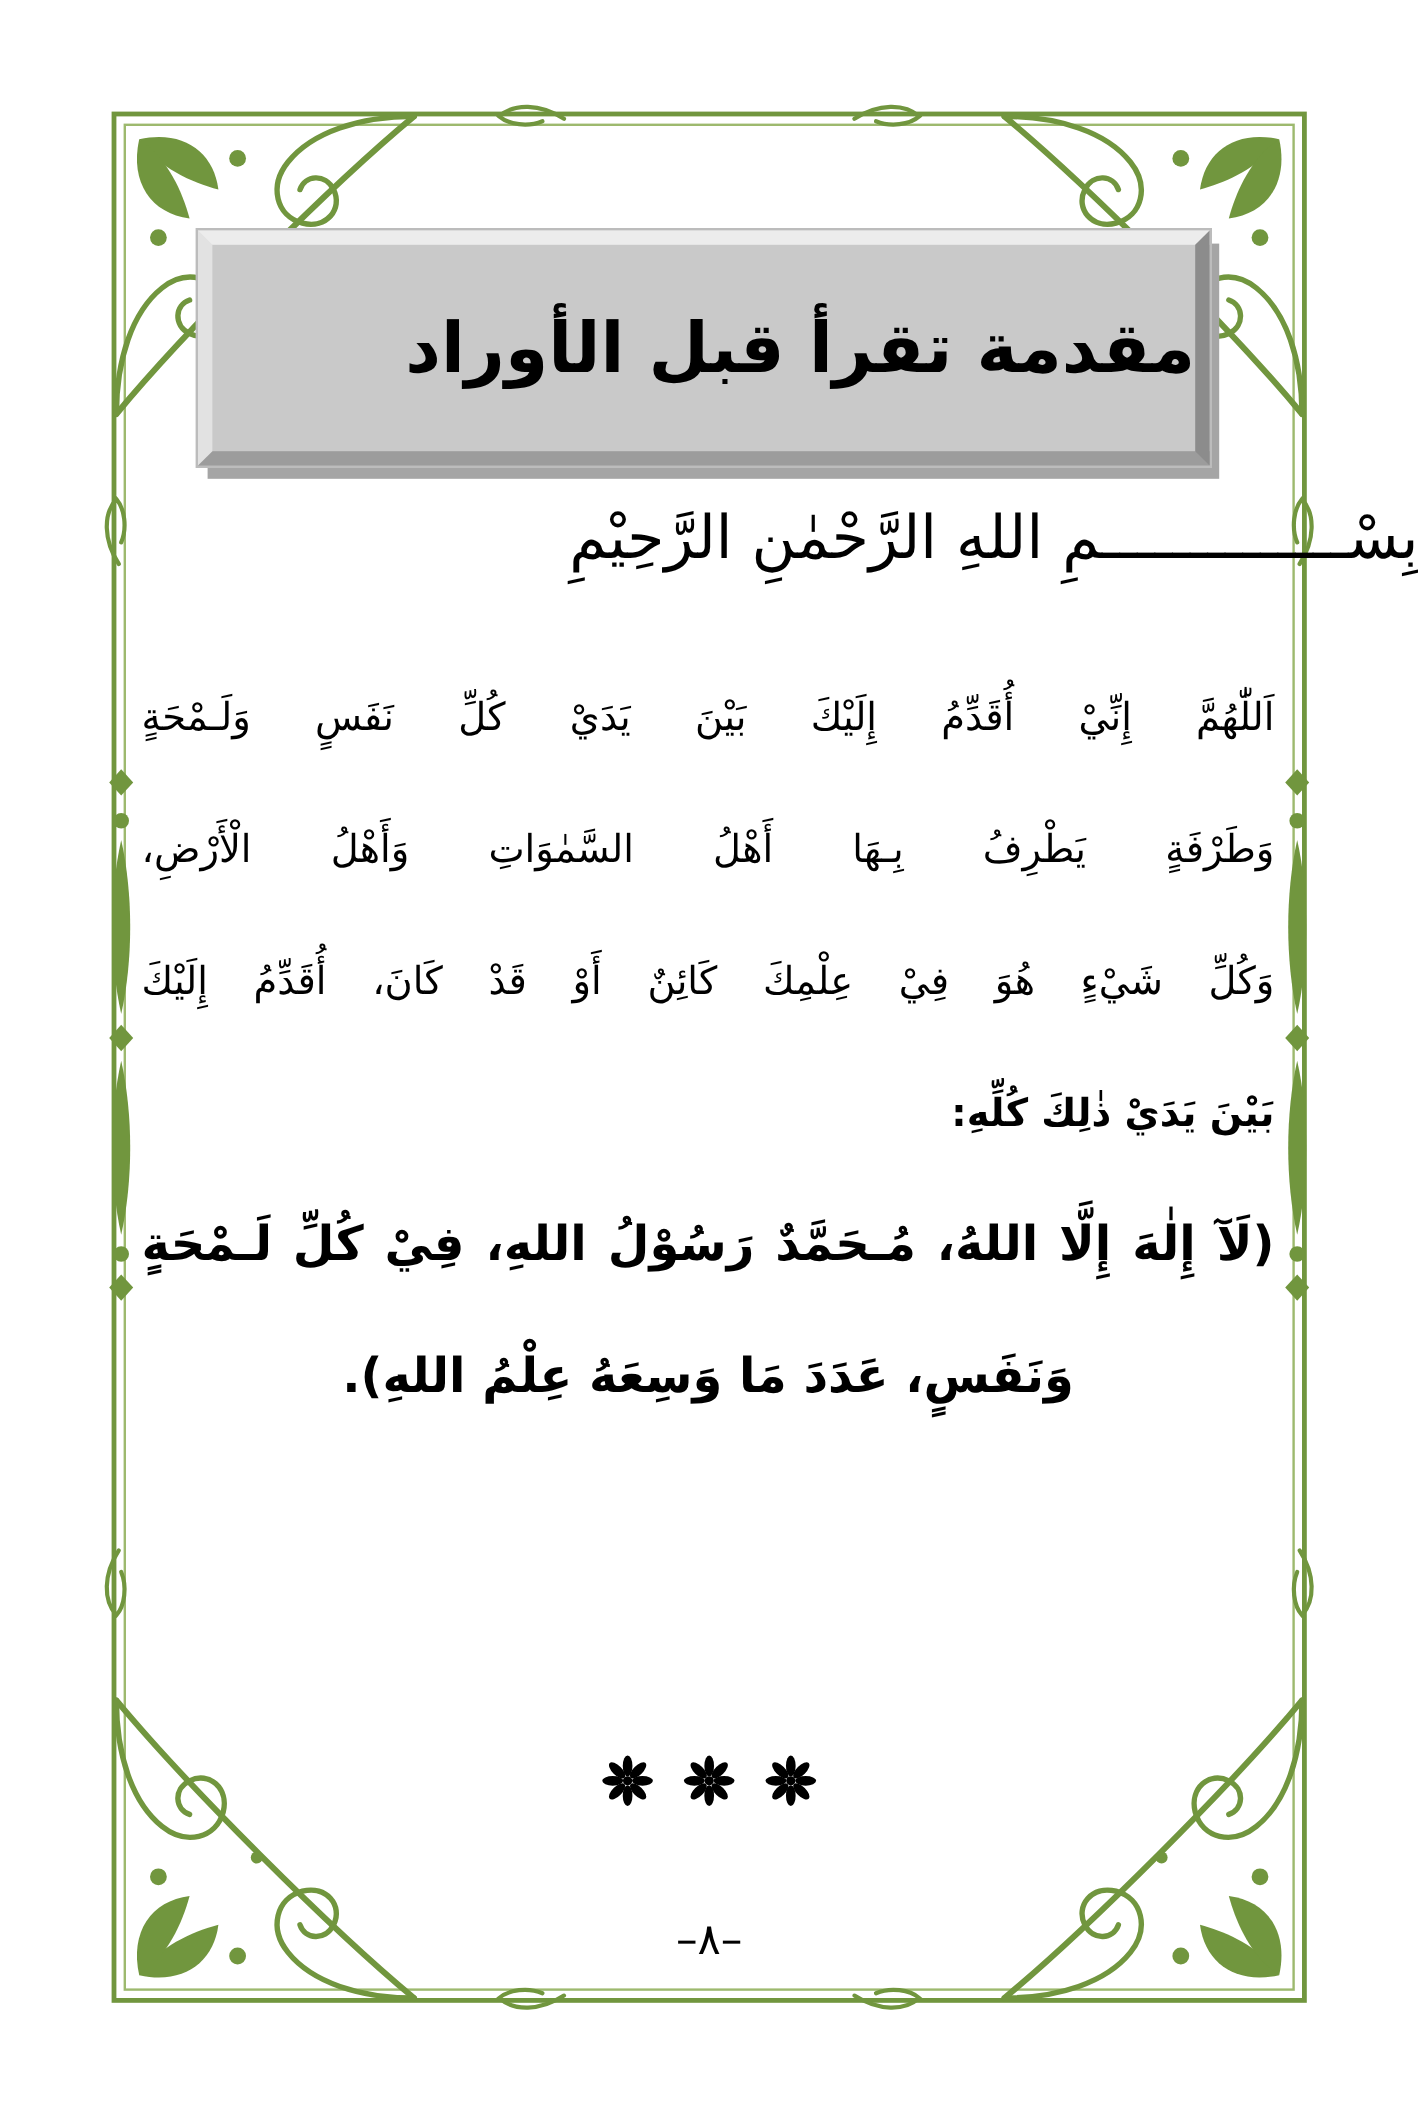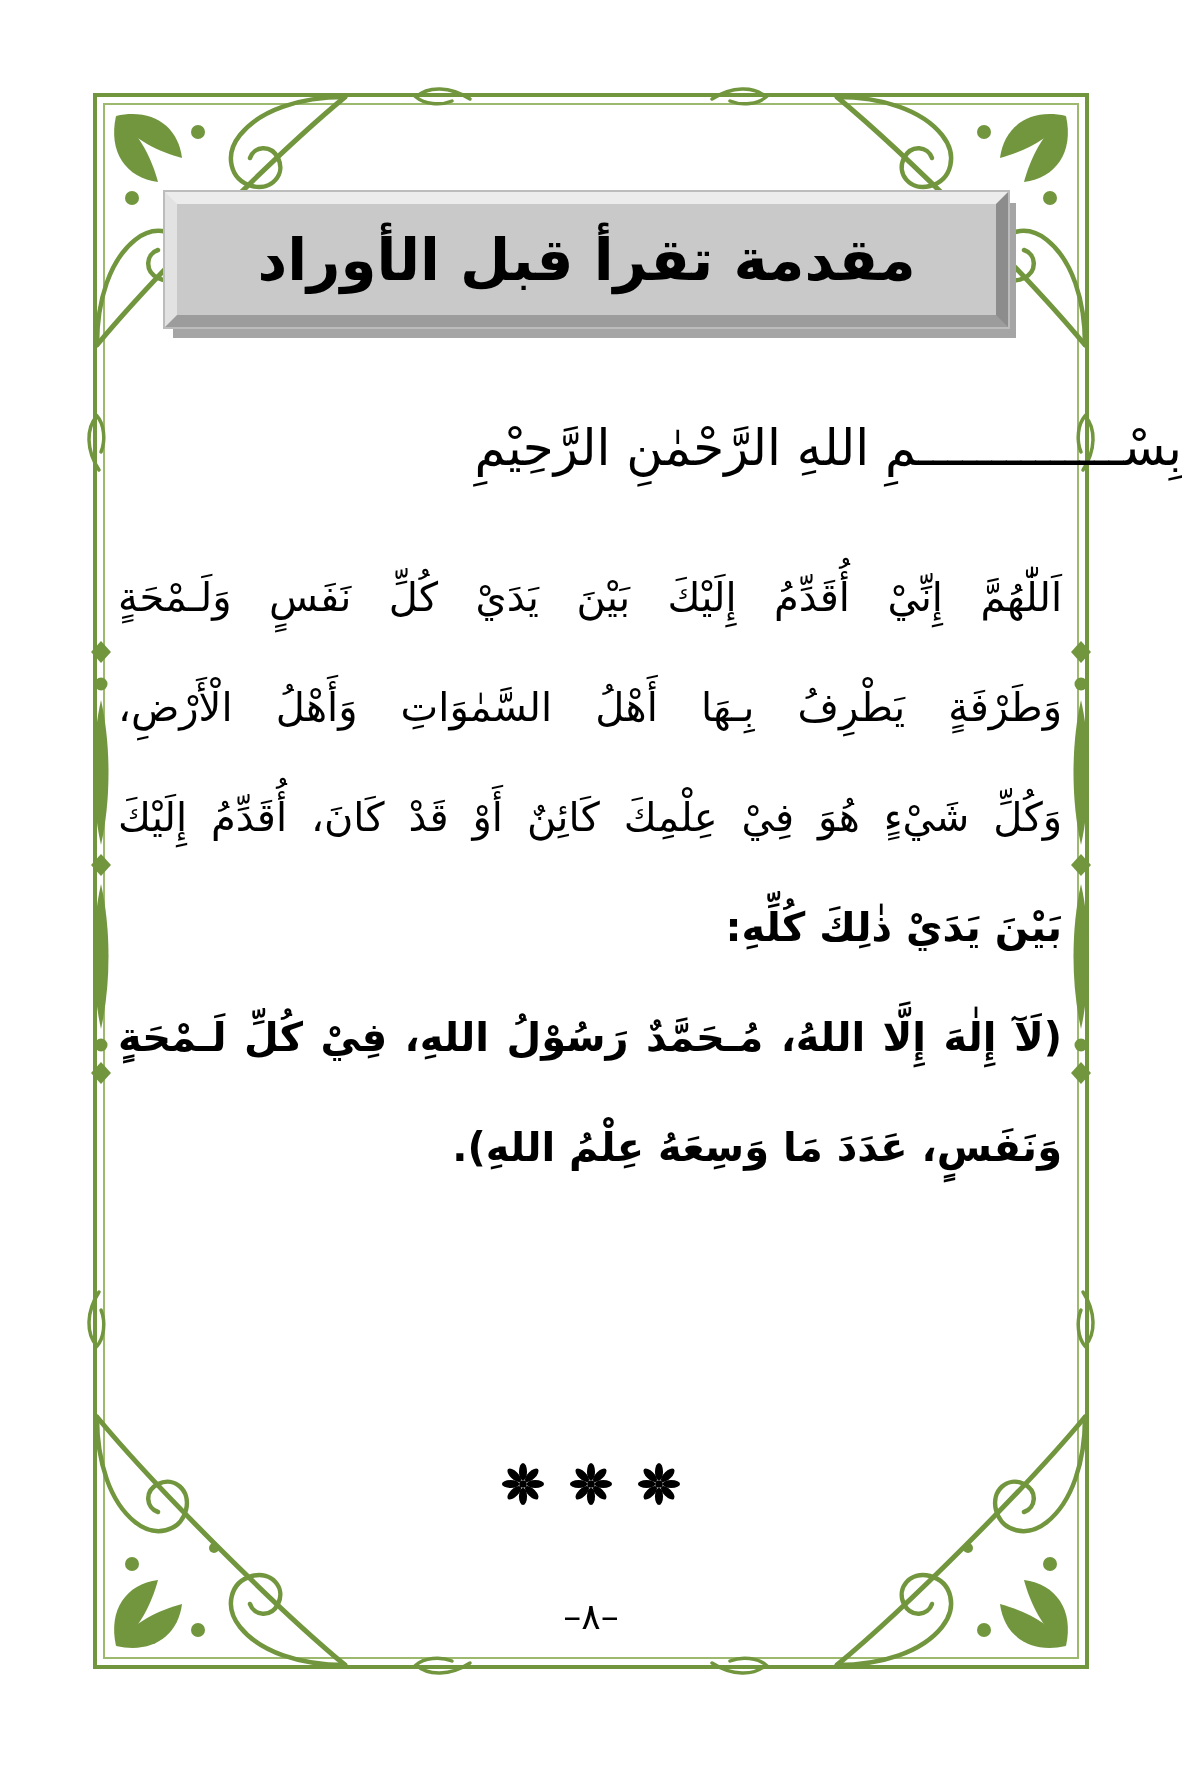--- a/index.html
+++ b/index.html
@@ -3,47 +3,47 @@
 <meta charset="utf-8">
 <style>
   html,body { margin:0; padding:0; background:#ffffff; }
   body {
     width:1182px; height:1773px; position:relative; overflow:hidden;
     font-family:"DejaVu Sans", sans-serif; color:#000;
   }
   .frame-svg { position:absolute; left:0; top:0; width:1182px; height:1773px; }
 
   .title-box {
-    position:absolute; left:165px; top:192px; width:843px; height:135px;
+    position:absolute; left:165px; top:192px; width:843px; height:196px;
     box-sizing:border-box;
     background:#c9c9c9;
     border:12px solid;
     border-color:#ececec #8c8c8c #9c9c9c #e2e2e2;
     box-shadow:0 0 0 2px #bcbcbc, 8px 11px 0 0 #a5a5a5;
-    display:flex; align-items:center; justify-content:center;
+    display:flex; align-items:center; 
   }
   .title-text {
     font-size:58px; font-weight:bold; letter-spacing:1px;
     direction:rtl; white-space:nowrap;
   }
 
   .basmala {
     position:absolute; left:0; top:396px; width:100%; height:105px;
     line-height:105px; text-align:right; direction:rtl;
     font-size:50px; font-weight:500;
   }
 
   .body-text {
     position:absolute; left:118px; right:120px; top:542px;
     direction:rtl;
   }
-  .body-line { height:110px; line-height:110px; font-size:40px; }
+  .body-line { height:110px; line-height:110px; font-size:32px; }
   .al-justify { text-align:justify; text-align-last:justify; }
   .al-right   { text-align:right;font-weight:bold; }
-  .al-center  { text-align:right; }
+  .al-center  { text-align:center; }
   .is-bold    { font-weight:bold; font-size:40px; }
   .first-indent { text-indent:45px; }
 
   .separator {
     position:absolute; left:0; top:1462px; width:100%;
     display:flex; justify-content:center; gap:24px;
   }
   .flower { width:44px; height:44px; }
 
   .page-number {

